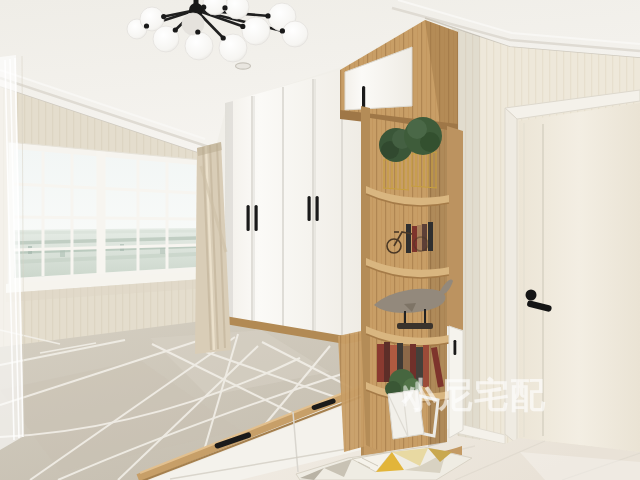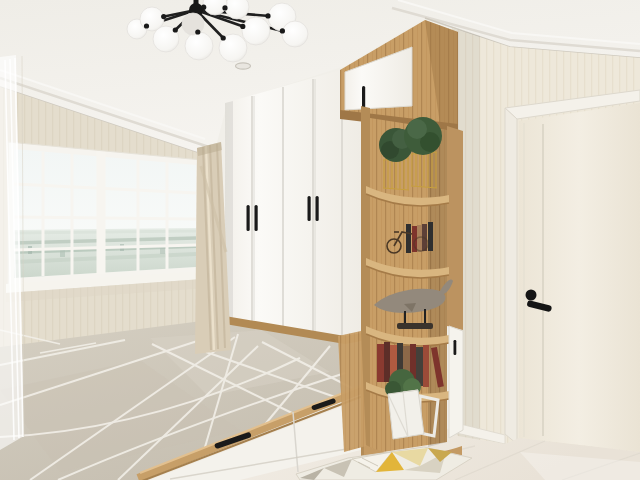--- a/index.html
+++ b/index.html
@@ -357,13 +357,19 @@
     <path d="M352,459 L392,452 L376,472 Z" fill="#f5f2ea" stroke="#cfc9ba" stroke-width="0.8"></path>
     <path d="M376,472 L392,452 L404,470 Z" fill="#e2b53a"></path>
     <path d="M392,452 L428,448 L420,466 Z" fill="#e8d9a2"></path>
     <path d="M404,470 L420,466 L446,452 L440,473 Z" fill="#d8d2c2"></path>
     <path d="M428,448 L452,452 L440,462 Z" fill="#c9a84f"></path>
     <path d="M300,478 L324,468 L314,480 Z" fill="#b9b3a5"></path>
     <path d="M358,462 L370,468 M362,458 L378,466" stroke="#c5bfb0" stroke-width="0.8"></path>
   </g>
 </svg>
 
+  <div class="watermark">
+    <svg width="30" height="36" viewBox="0 0 30 36">
+      <path d="M3 27 L3 9 L15 31 L15 5 L27 26" fill="none" stroke="rgba(255,255,255,0.52)" stroke-width="3.4" stroke-linecap="round" stroke-linejoin="round"></path>
+    </svg>
+    <span class="wm-text">小尼宅配</span>
+  </div>
 </div>
 
 </body></html>

